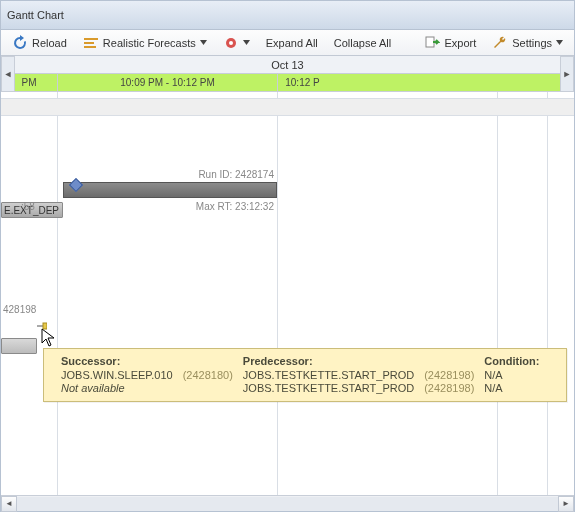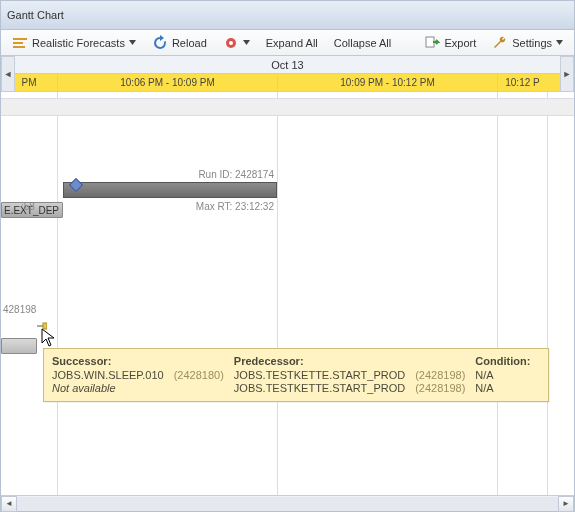--- a/index.html
+++ b/index.html
@@ -7,35 +7,35 @@
   .window { width: 575px; height: 512px; border: 1px solid #b6c2d2; display: flex; flex-direction: column; }
   .titlebar { height: 22px; background: linear-gradient(#e8eef6, #cdd9e8); border-bottom: 1px solid #b6c2d2; display: flex; align-items: center; padding: 14px 6px; font-size: 11px; }
   .toolbar { height: 26px; background: linear-gradient(#fdfdfd, #f0f2f5); border-bottom: 1px solid #c2c9d4; display: flex; align-items: center; padding: 0 4px; gap: 2px; }
   .toolbar .spacer { flex: 1; }
   .tbtn { display: inline-flex; align-items: center; gap: 4px; padding: 2px 6px; border: 1px solid transparent; border-radius: 2px; cursor: pointer; font-size: 11px; color: #333; }
   .tbtn svg { width: 16px; height: 16px; flex-shrink: 0; }
   .drop svg.caret { width: 7px; height: 7px; }
   .header-date { height: 18px; background: #eff2f6; border-bottom: 1px solid #c8ced8; display: flex; align-items: center; justify-content: center; font-size: 11px; position: relative; }
   .scroll-left,.scroll-right { position:absolute; top:0; width:14px; height:36px; background:#e6ebf2; border:1px solid #c8ced8; display:flex; align-items:center; justify-content:center; cursor:pointer; font-size:9px; color:#555;}
   .scroll-left{ left:0; } .scroll-right{ right:0; }
-  .header-times { height: 18px; background: #fde047; border-bottom: 1px solid #c8ced8; display: flex; position: relative; }
+  .header-times { height: 18px; background: #bef264; border-bottom: 1px solid #c8ced8; display: flex; position: relative; }
   .header-times .col { flex:1; border-left:1px solid #c8ced8; display:flex; align-items:center; justify-content:center; font-size:10px; color:#444; }
   .header-times .col:first-child { border-left:none; width:60px; flex:0 0 56px; justify-content:center; }
   .header-times .col:last-child { flex:0 0 50px; }
   .chart { flex:1; position:relative; background:#fff; overflow:hidden; }
   .chart .vline { position:absolute; top:0; bottom:0; width:1px; background:#d9dee5; }
   .hband { position:absolute; left:0; right:0; height:18px; background:#efefef; border-top:1px solid #d9dee5; border-bottom:1px solid #d9dee5; }
   .bar { position:absolute; height:16px; background:linear-gradient(#cfcfcf,#a9a9a9); border:1px solid #8a8a8a; border-radius:1px; display:flex; align-items:center; font-size:10px; color:#333;margin-top:20px; }
   .darkbar { position:absolute; height:16px; background:linear-gradient(#8c8c8c,#6c6c6c); border:1px solid #555; }
   .label-small { position:absolute; font-size:10px; color:#888; }
   .marker-diamond { position:absolute; width:10px; height:10px; background:#6e8cc9; transform:rotate(45deg); border:1px solid #3a5a9a; }
   .cursor { position:absolute; width:16px; height:20px; pointer-events:none; z-index:50; }
   .cursor svg { width:16px; height:20px; }
   .connector { position:absolute; width:10px; height:8px; }
-  .tooltip { position:absolute; background:#fff3c4; border:1px solid #cbbd7a; padding:6px 8px; font-size:11px; color:#4a4a3a; box-shadow:1px 1px 0 rgba(0,0,0,0.05); z-index:40; }
+  .tooltip { position:absolute; background:#fff3c4; border:1px solid #cbbd7a; padding:6px 17px; font-size:11px; color:#4a4a3a; box-shadow:1px 1px 0 rgba(0,0,0,0.05); z-index:40; }
   .tooltip table { border-collapse:collapse; }
   .tooltip td { padding:0 10px 1px 0; font-size:11px; vertical-align:top; white-space:nowrap; }
   .tooltip td.h { font-weight:bold; padding-bottom:2px; }
   .tooltip td.id { color:#9a8f5e; }
   .tooltip td.na { color:#4a4a3a;margin-top:20px; }
   .tooltip td.it { font-style:italic; }
   .scrollbar-h { height:16px; background:#eef0f4; border-top:1px solid #c8ced8; display:flex; align-items:center; }
   .scrollbar-h .sbtn { width:16px; height:16px; background:linear-gradient(#fdfdfd,#e2e6ec); border:1px solid #c2c9d4; display:flex; align-items:center; justify-content:center; font-size:8px; color:#555; cursor:pointer;}
   .scrollbar-h .track { flex:1; height:14px; margin:0 0; background:#e5e9ef; position:relative; }
   .caret path { fill:#444; }
@@ -43,36 +43,36 @@
 </head>
 <body>
 
 <div class="window">
 
   <div class="titlebar">
     <span>Gantt Chart</span>
   </div>
 
   <div class="toolbar">
+    <div class="tbtn">
+      <svg viewBox="0 0 16 16">
+          <path fill="#3a78c3" d="M8 2a6 6 0 1 0 5.7 4.1l-1.8.7A4 4 0 1 1 8 4v2l4-3-4-3z"></path>
+        </svg>
+      <span>Reload</span>
+    </div>
     <div class="tbtn drop">
       <svg viewBox="0 0 16 16">
           <rect x="1" y="3" width="14" height="2" fill="#d99a2b"></rect>
           <rect x="1" y="7" width="10" height="2" fill="#d99a2b"></rect>
           <rect x="1" y="11" width="12" height="2" fill="#d99a2b"></rect>
         </svg>
       <span>Realistic Forecasts</span>
       <svg class="caret" viewBox="0 0 7 7">
           <path d="M0 1h7L3.5 6z"></path>
         </svg>
-    </div>
-    <div class="tbtn">
-      <svg viewBox="0 0 16 16">
-          <path fill="#3a78c3" d="M8 2a6 6 0 1 0 5.7 4.1l-1.8.7A4 4 0 1 1 8 4v2l4-3-4-3z"></path>
-        </svg>
-      <span>Reload</span>
     </div>
     <div class="tbtn drop">
       <svg viewBox="0 0 16 16">
           <circle cx="8" cy="8" r="5" fill="#d9534f"></circle>
           <circle cx="8" cy="8" r="2" fill="#fff"></circle>
         </svg>
       <svg class="caret" viewBox="0 0 7 7">
           <path d="M0 1h7L3.5 6z"></path>
         </svg>
     </div>
@@ -101,23 +101,20 @@
     </div>
   </div>
 
   <div style="position:relative">
     <div class="header-date">
       <span>Oct 13</span>
     </div>
     <div class="header-times">
       <div class="col">
           <span>PM</span>
-        </div>
-      <div class="col" style="flex:0 0 220px">
-          <span>10:06 PM - 10:09 PM</span>
         </div>
       <div class="col" style="flex:0 0 220px">
           <span>10:09 PM - 10:12 PM</span>
         </div>
       <div class="col">
           <span>10:12 P</span>
         </div>
     </div>
     <div class="scroll-left">◄</div>
     <div class="scroll-right">►</div>

